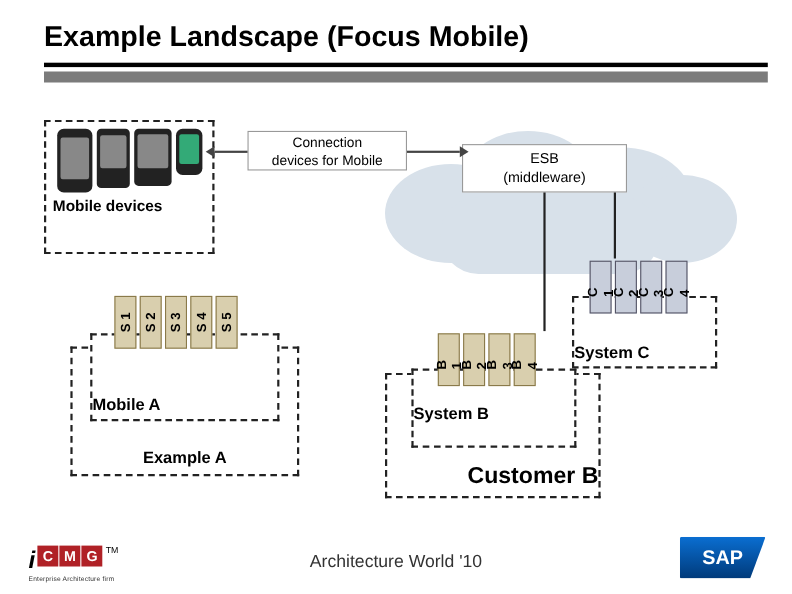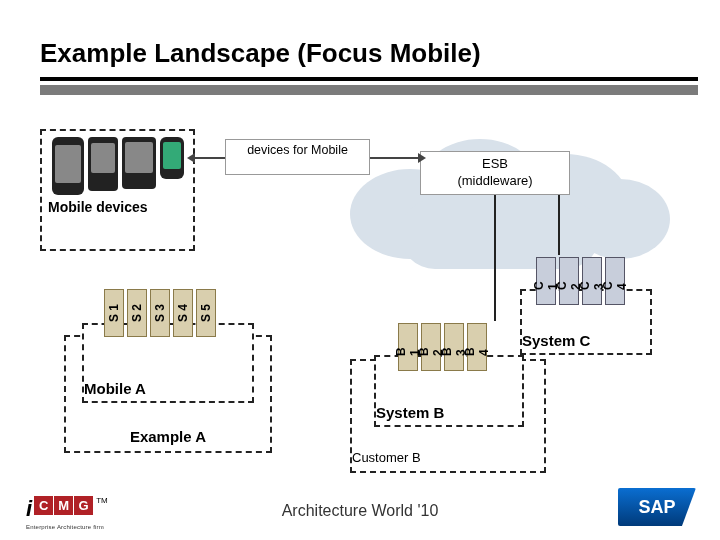--- a/index.html
+++ b/index.html
@@ -8,21 +8,20 @@
     font-family: Verdana, Arial, sans-serif;
     background: #fff;
     position: relative;
     overflow: hidden;
   }
   .title {
     font-size: 26px;
     font-weight: bold;
     padding: 18px 0 8px 40px;
     color: #000;
-    margin-top: 20px;
   }
   .rule-wrap {
     position: relative;
     height: 18px;
     margin: 0 22px 0 40px;
   }
   .rule-a { position:absolute; left:0; right:0; top:0; height:4px; background:#000; }
   .rule-b { position:absolute; left:0; right:0; top:8px; height:10px; background:#7b7b7b; }
 
   .canvas {
@@ -140,22 +139,22 @@
   .custA { position:absolute; left:64px; top:234px; width:208px; height:118px; border:2px dashed #222; }
   .custA .sysA { position:absolute; left:16px; top:-14px; width:172px; height:80px; border:2px dashed #222; background:#fff; }
   .custA .sysA .pillars { left:20px; top:-36px; }
   .custA .sysA .caption { bottom:4px; }
   .custA > .lblA { position:absolute; bottom:6px; width:100%; text-align:center; font-size:15px; font-weight:bold; }
 
   
   .custB { position:absolute; left:350px; top:258px; width:196px; height:114px; border:2px dashed #222; }
   .custB .sysB { position:absolute; left:22px; top:-6px; width:150px; height:72px; border:2px dashed #222; background:#fff; }
   .custB .sysB .pillars { left:22px; top:-34px; }
-  .custB .sysB .caption { bottom:4px; }
-  .custB > .lblB { position:absolute; bottom:6px; width:100%; text-align:left; font-size:13px; font-weight:normal; }
+  .custB .sysB .caption { bottom:20px; }
+  .custB > .lblB { position:absolute; bottom:6px; width:100%; text-align:right; font-size:21px; font-weight:bold; }
 
   
   .vline { position:absolute; width:2px; background:#222; }
   .vl1 { left:494px; top:94px; height:126px; }
   .vl2 { left:558px; top:94px; height:60px; } 
 
   
   .footer {
     position:absolute; left:0; right:0; bottom:0; height:60px;
   }
@@ -231,20 +230,21 @@
           <div class="scr"></div>
         </div>
       <div class="phone p4">
           <div class="scr"></div>
         </div>
     </div>
     <div class="lbl">Mobile devices</div>
   </div>
 
   <div class="conn">
+    <div>Connection</div>
     <div>devices for Mobile</div>
   </div>
   <div class="arrow a-left arr1">
       <div class="head"></div>
     </div>
   <div class="arrow a-right arr2">
       <div class="head"></div>
     </div>
 
   <div class="group grpC">

